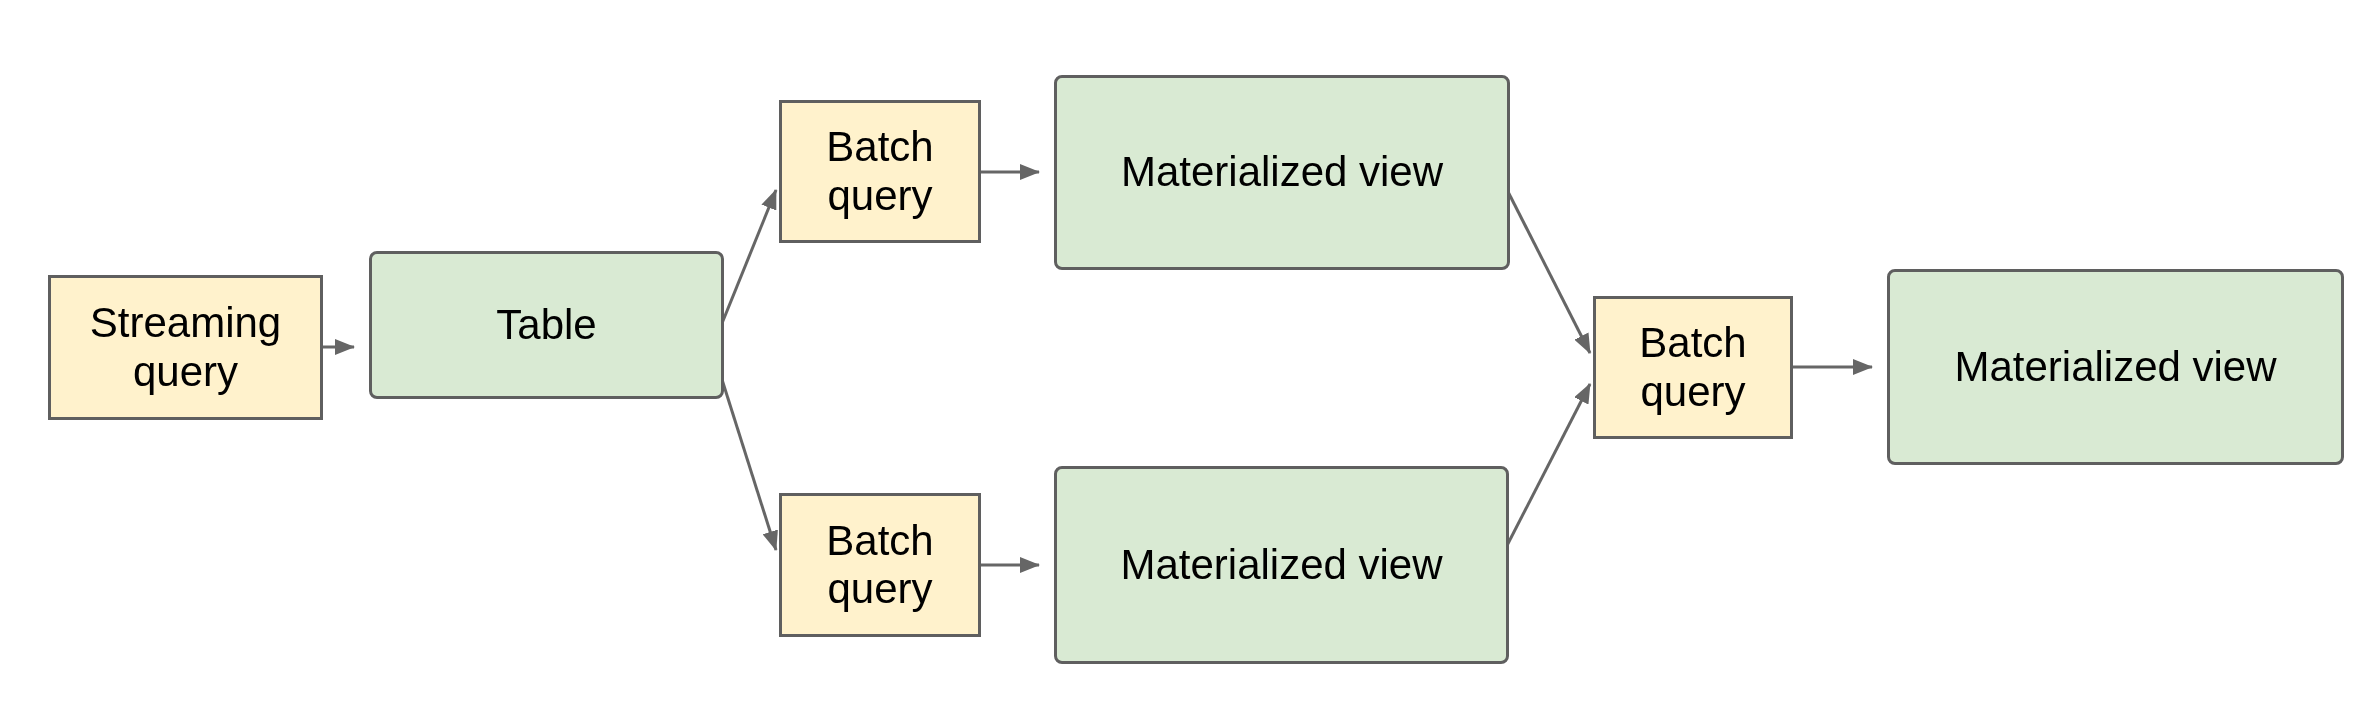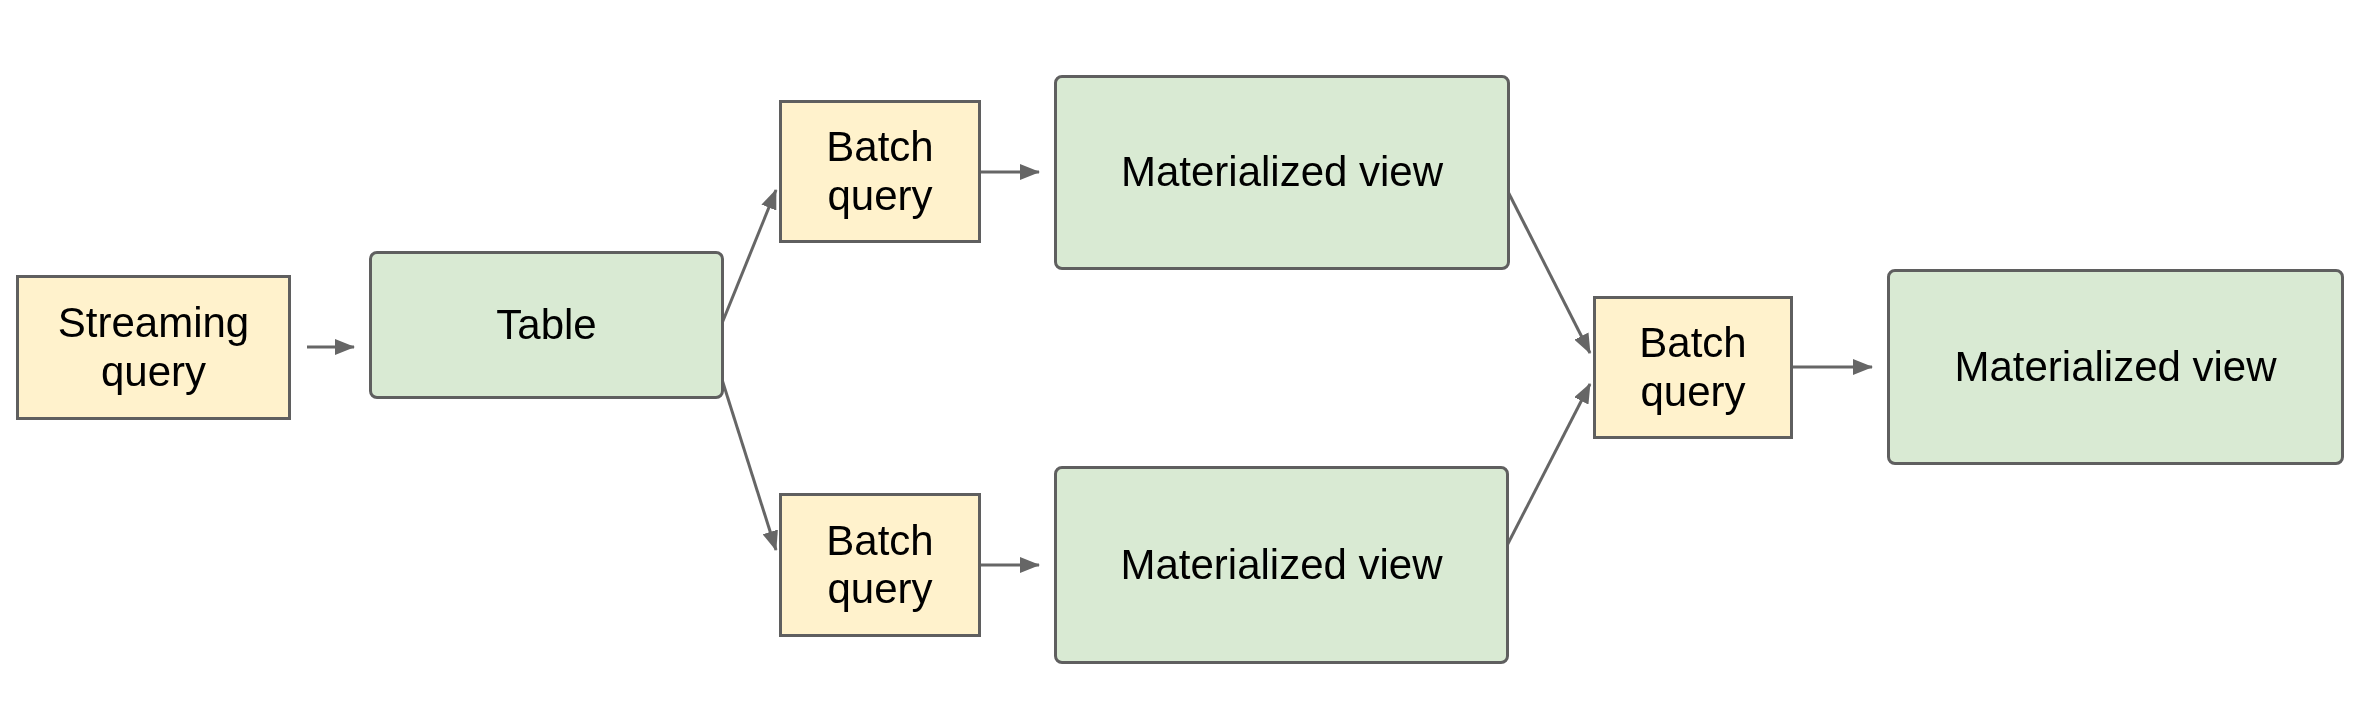--- a/index.html
+++ b/index.html
@@ -71,21 +71,21 @@
 
     <line class="edge" x1="981" y1="565" x2="1039" y2="565" stroke="#666666" marker-end="url(#arrowhead)"></line>
 
     <line class="edge" x1="1498" y1="172" x2="1590" y2="353" stroke="#666666" marker-end="url(#arrowhead)"></line>
 
     <line class="edge" x1="1497" y1="565" x2="1590" y2="384" stroke="#666666" marker-end="url(#arrowhead)"></line>
 
     <line class="edge" x1="1793" y1="367" x2="1872" y2="367" stroke="#666666" marker-end="url(#arrowhead)"></line>
   </svg>
 
-  <div class="node kind-query" style="left:16px;   top:275px; width:275px; height:145px;">
+  <div class="node kind-query" style="left:48px;   top:275px; width:275px; height:145px;">
     <span>Streaming query</span>
   </div>
 
   <div class="node kind-store" style="left:357px;  top:251px; width:355px; height:148px;">
     <span>Table</span>
   </div>
 
   <div class="node kind-query" style="left:779px;  top:100px; width:202px; height:143px;">
     <span>Batch query</span>
   </div>

